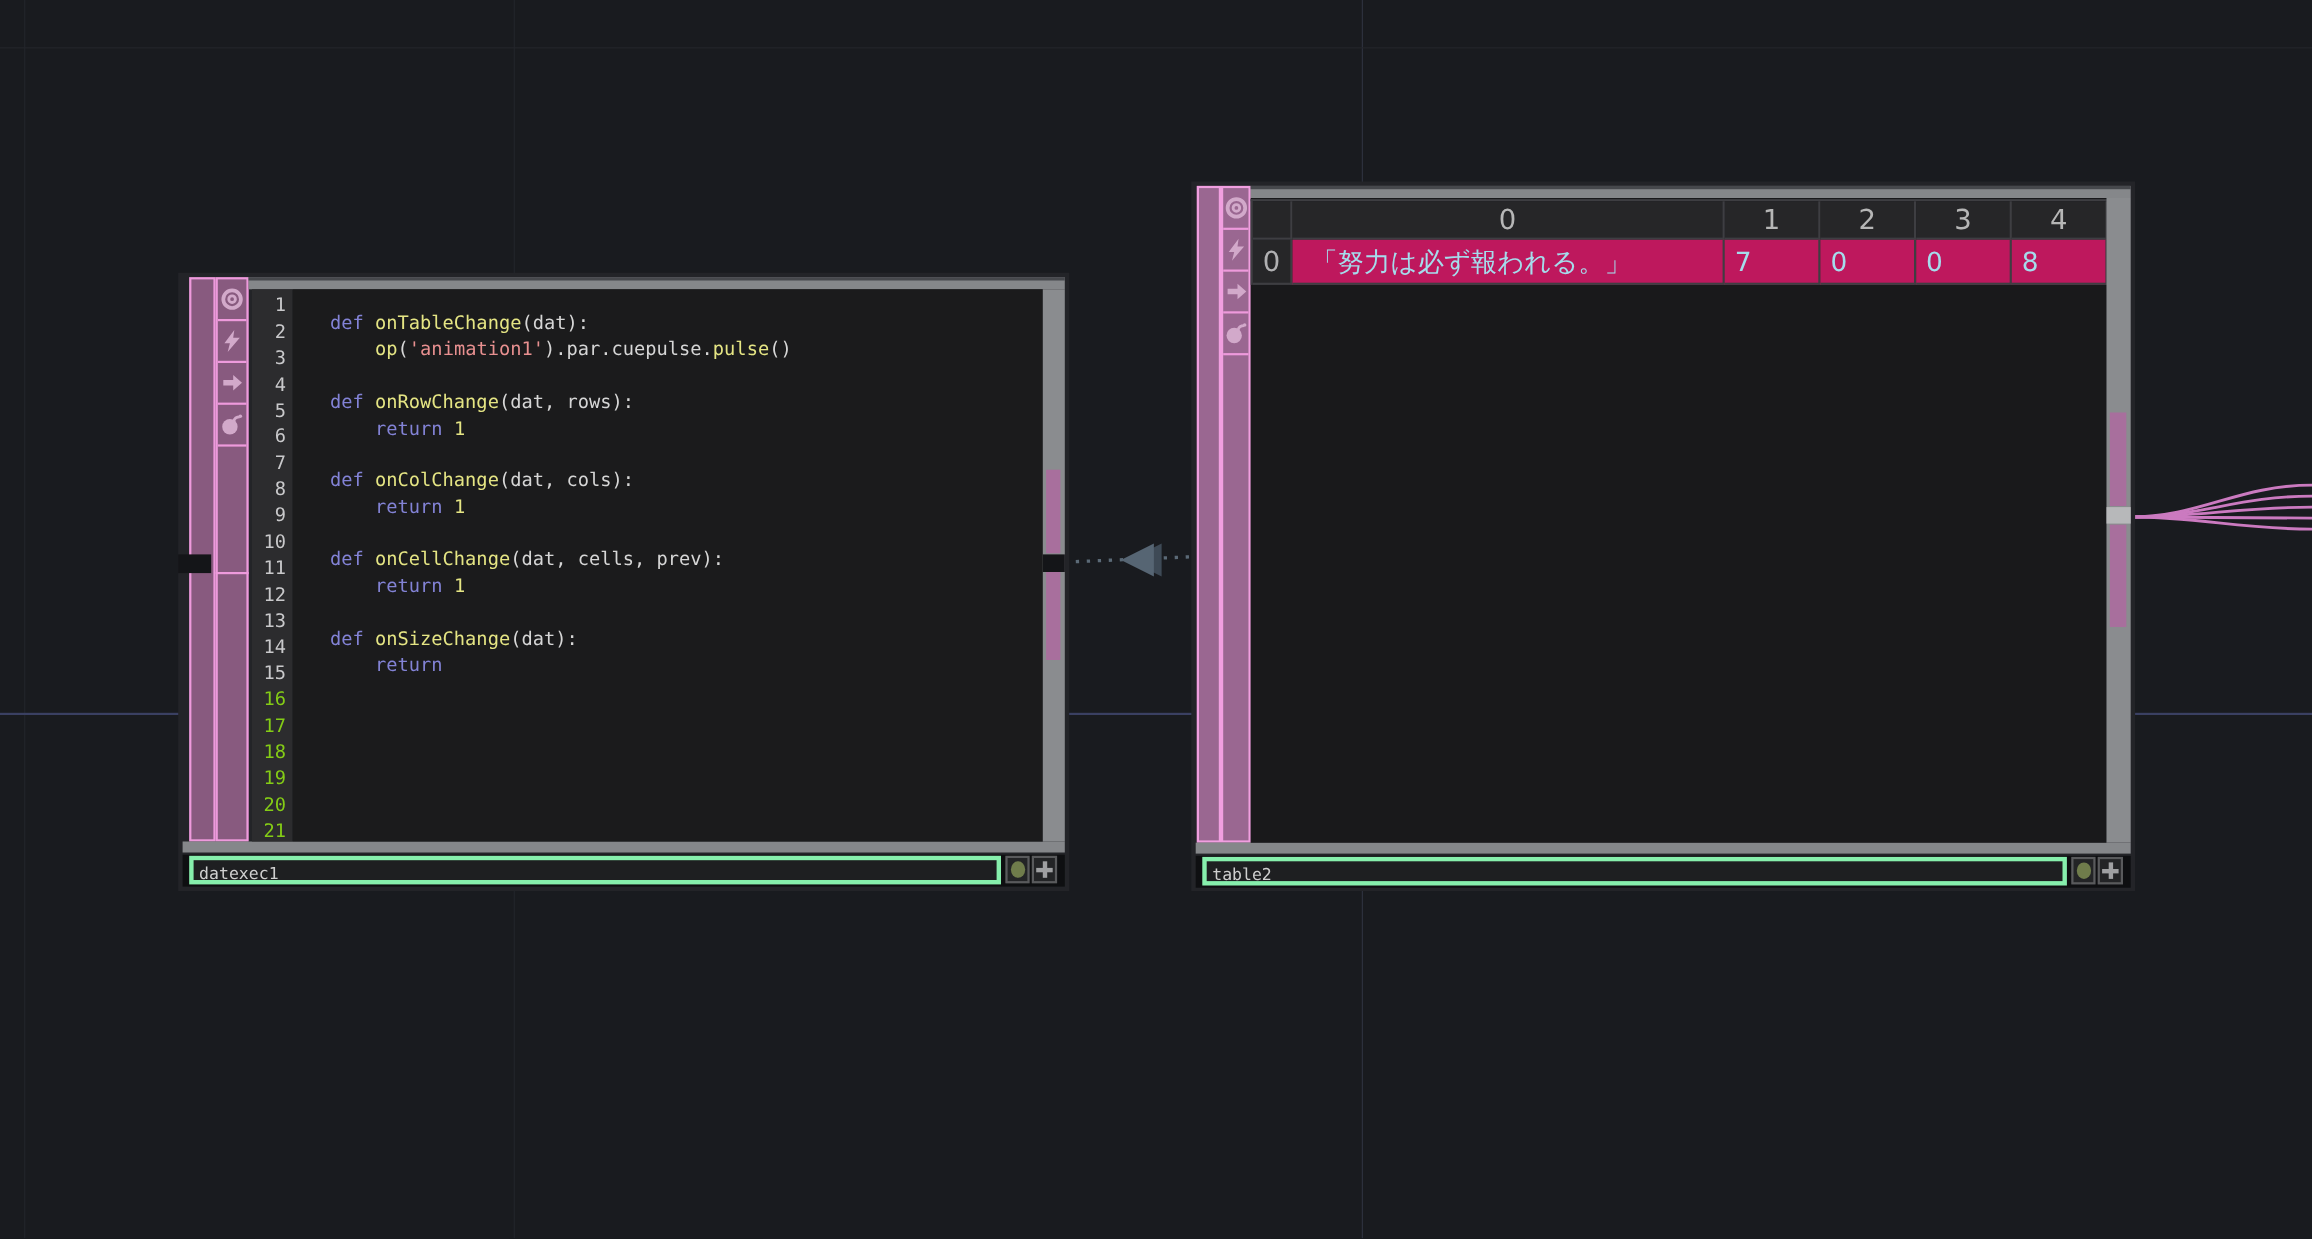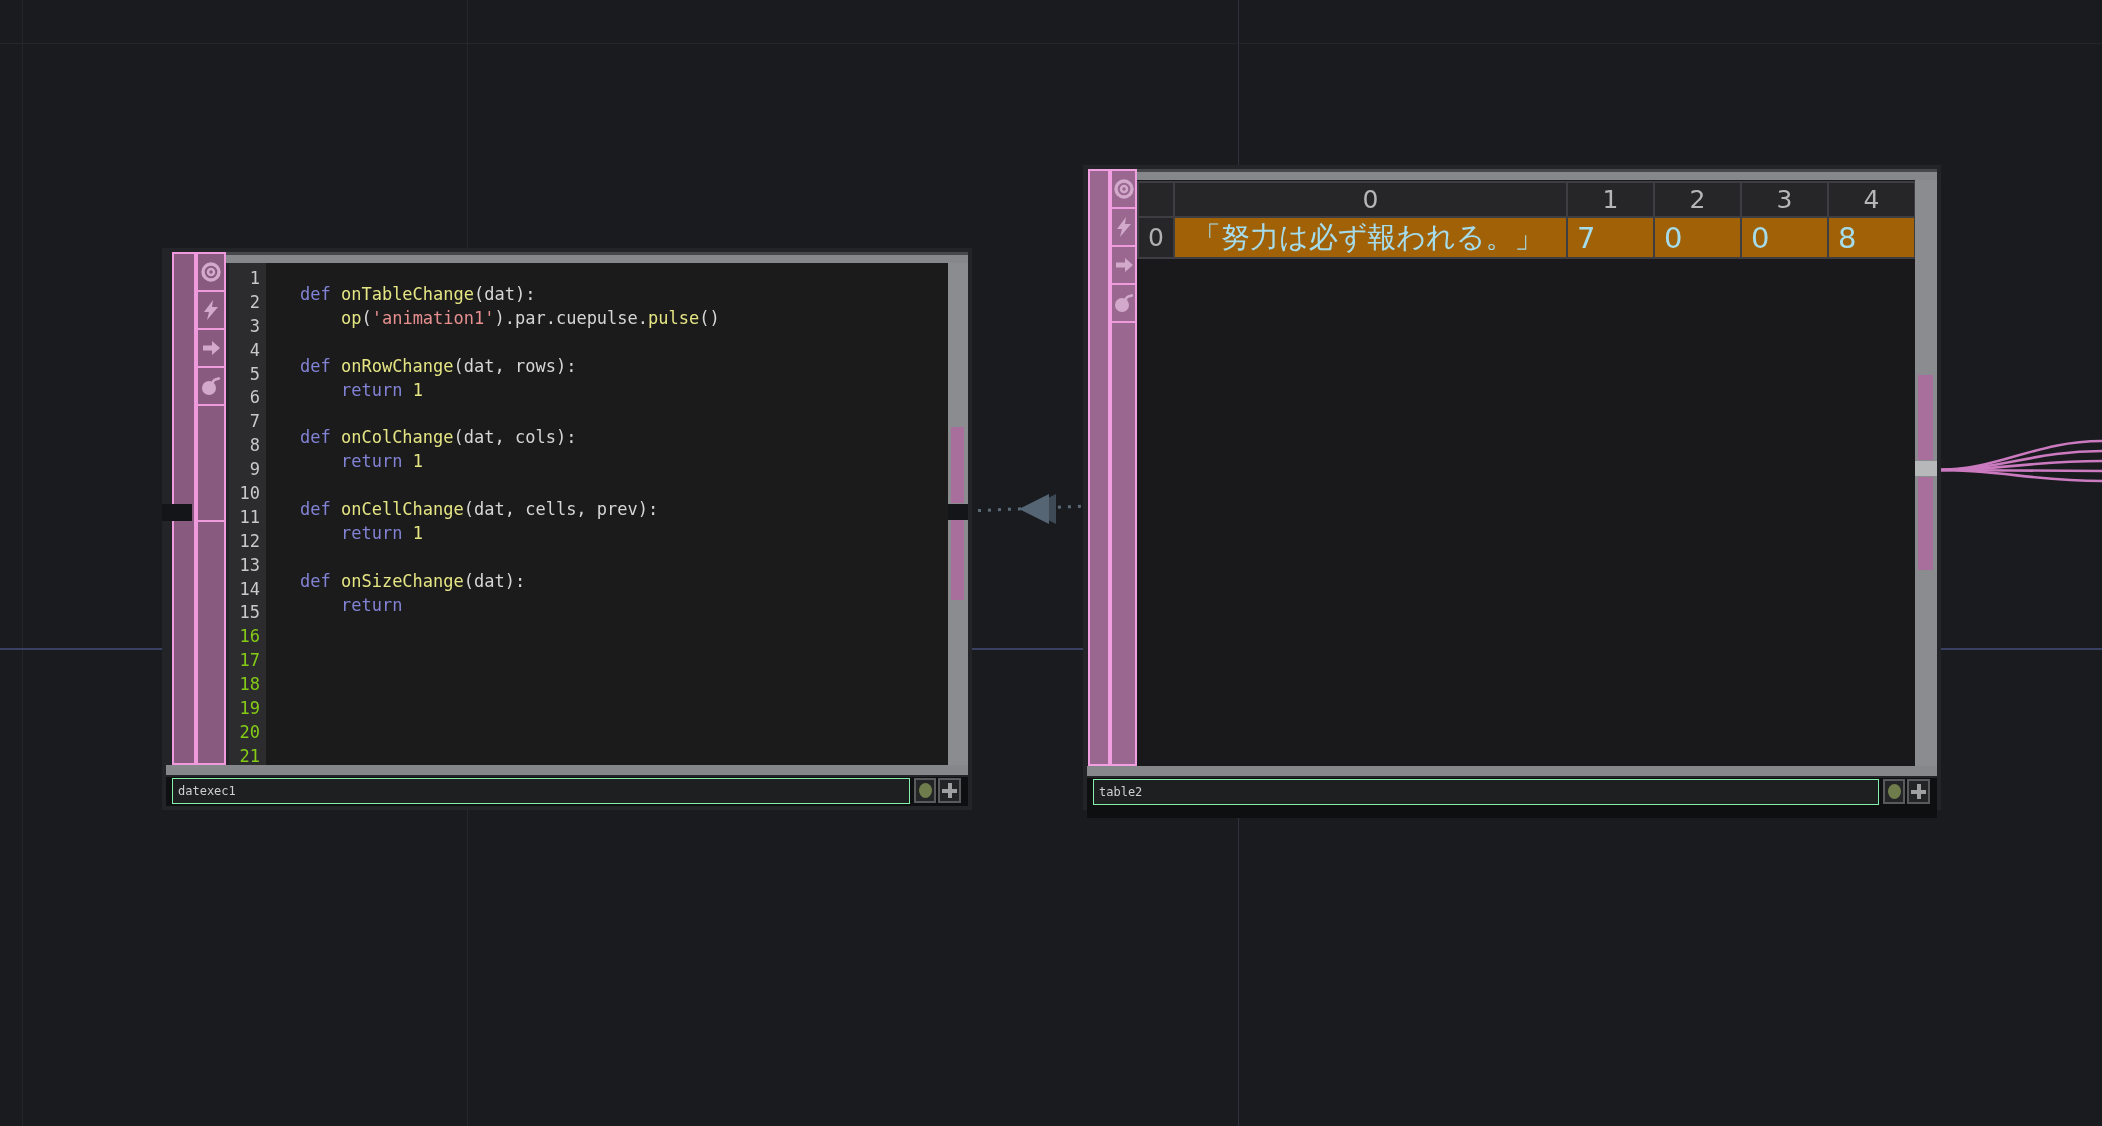--- a/index.html
+++ b/index.html
@@ -36,29 +36,29 @@
   .ln.dim{color:#84cc16;}
   .ct{padding-left:31px;margin-top:16px;}
   .kw{color:#8383d6;} .fn{color:#e5e584;} .st{color:#e89090;} .pl{color:#d6d6d6;} .nu{color:#e5e584;}
 
   
   .tablearea{position:absolute;background:#19191b;}
   .tgrid{position:absolute;left:0;top:1px;display:grid;grid-template-columns:36px 393px 87px 87px 87px 87px;
          border-left:2px solid #3e3e42;border-top:2px solid #3e3e42;box-sizing:border-box;}
   .th{height:35px;background:#262628;border-right:2px solid #3e3e42;border-bottom:2px solid #3e3e42;
       color:#b6b6b6;font-size:25px;display:flex;align-items:center;justify-content:center;box-sizing:border-box;}
-  .td{height:41px;background:#a16207;border-right:2px solid #3e3e42;border-bottom:2px solid #3e3e42;
-      color:#a5dcec;font-size:29px;display:flex;align-items:center;padding-left:9px;box-sizing:border-box;white-space:nowrap;overflow:hidden;}
+  .td{height:41px;background:#be185d;border-right:2px solid #3e3e42;border-bottom:2px solid #3e3e42;
+      color:#a5dcec;font-size:24px;display:flex;align-items:center;padding-left:9px;box-sizing:border-box;white-space:nowrap;overflow:hidden;}
   .td.rowidx{background:#262628;color:#b0b0b2;font-size:25px;justify-content:center;padding-left:0;}
   .td.jp{padding-left:17px;}
 
   
   .namebar{position:absolute;background:#0e0f11;}
-  .namefield{position:absolute;background:#1e1f21;border:1px solid #86efac;box-sizing:border-box;
-             color:#cfcfcf;font-family:"DejaVu Sans Mono",monospace;font-size:12px;line-height:22px;padding:1px 0 0 5px;white-space:nowrap;overflow:hidden;}
+  .namefield{position:absolute;background:#1e1f21;border:4px solid #86efac;box-sizing:border-box;
+             color:#cfcfcf;font-family:"DejaVu Sans Mono",monospace;font-size:15px;line-height:22px;padding:1px 0 0 5px;white-space:nowrap;overflow:hidden;}
   .sqbtn{position:absolute;background:#232426;border:2px solid #595a5c;box-sizing:border-box;
          display:flex;align-items:center;justify-content:center;}
   .greendot{width:13px;height:15px;border-radius:50%;background:#6f7c4b;}
   .plus{position:relative;width:15px;height:15px;}
   .plus:before,.plus:after{content:"";position:absolute;background:#9fa0a2;}
   .plus:before{left:6px;top:0;width:4px;height:15px;}
   .plus:after{left:0;top:6px;width:15px;height:4px;}
 </style>
 </head>
 <body>
@@ -209,21 +209,21 @@
           <div class="td">8</div>
         </div>
     </div>
 
     <div class="rightcol" style="left:832px;top:15px;width:22px;height:586px;">
       <div class="conn-pink" style="left:3px;top:195px;width:15px;height:85px;"></div>
       <div class="notch-light" style="left:0;top:281px;width:22px;height:15px;"></div>
       <div class="conn-pink" style="left:3px;top:297px;width:15px;height:93px;"></div>
     </div>
 
-    <div class="namebar" style="left:4px;top:613px;width:850px;height:40px;">
+    <div class="namebar" style="left:4px;top:613px;width:850px;height:29px;">
       <div class="namefield" style="left:6px;top:1px;width:786px;height:26px;">table2</div>
       <div class="sqbtn" style="left:796px;top:1px;width:22px;height:25px;">
           <span class="greendot"></span>
         </div>
       <div class="sqbtn" style="left:820px;top:1px;width:23px;height:25px;">
           <span class="plus"></span>
         </div>
     </div>
   </div>
 

